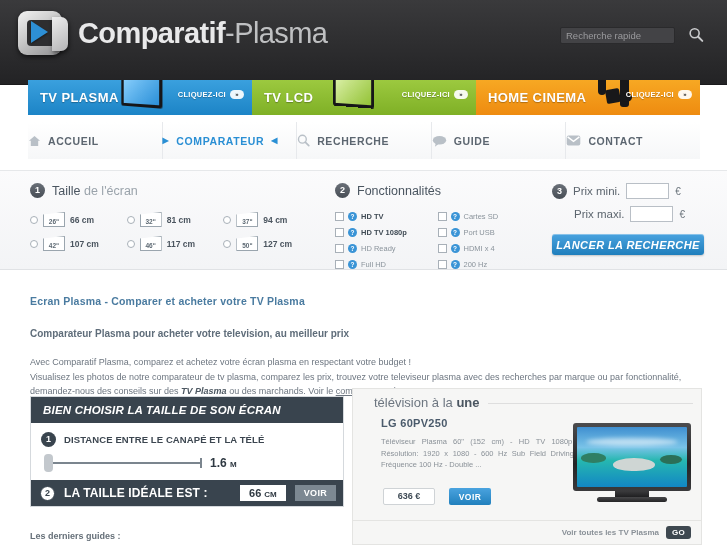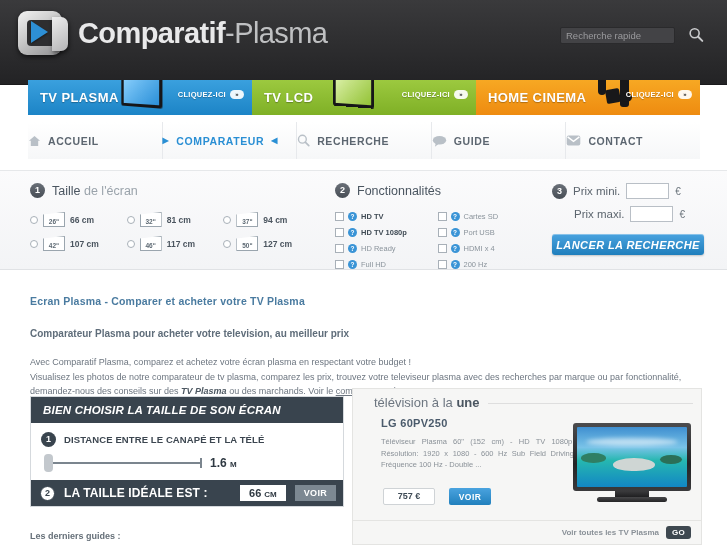--- a/index.html
+++ b/index.html
@@ -547,21 +547,21 @@
   </div>
   <div class="last-guides">Les derniers guides :</div>
 
   <div class="product">
     <div class="p-title">
       <span>télévision à la </span><b>une</b>
     </div>
     <div class="p-rule"></div>
     <div class="p-name">LG 60PV250</div>
     <div class="p-desc">Téléviseur Plasma 60" (152 cm) - HD TV 1080p - Résolution: 1920 x 1080 - 600 Hz Sub Field Driving - Fréquence 100 Hz - Double ...</div>
-    <div class="p-price">757 €</div>
+    <div class="p-price">636 €</div>
     <button class="p-voir">VOIR</button>
     <div class="tv-photo">
       <div class="tv-bezel">
         <div class="tv-screen">
           <span class="cloud"></span>
             <span class="isle2"></span>
             <span class="isle"></span>
             <span class="isle3"></span>
         </div>
       </div>

